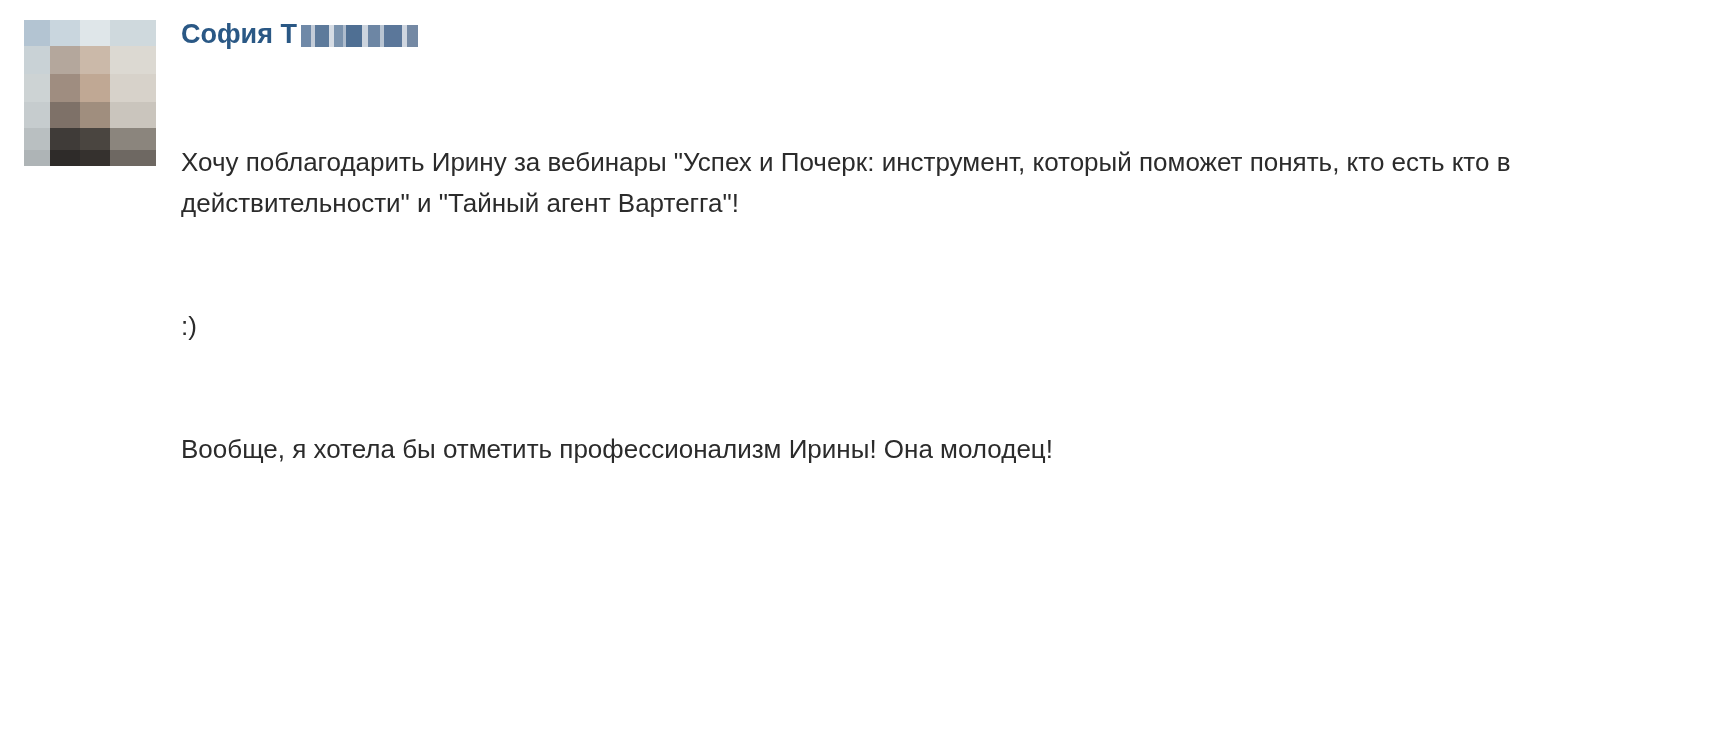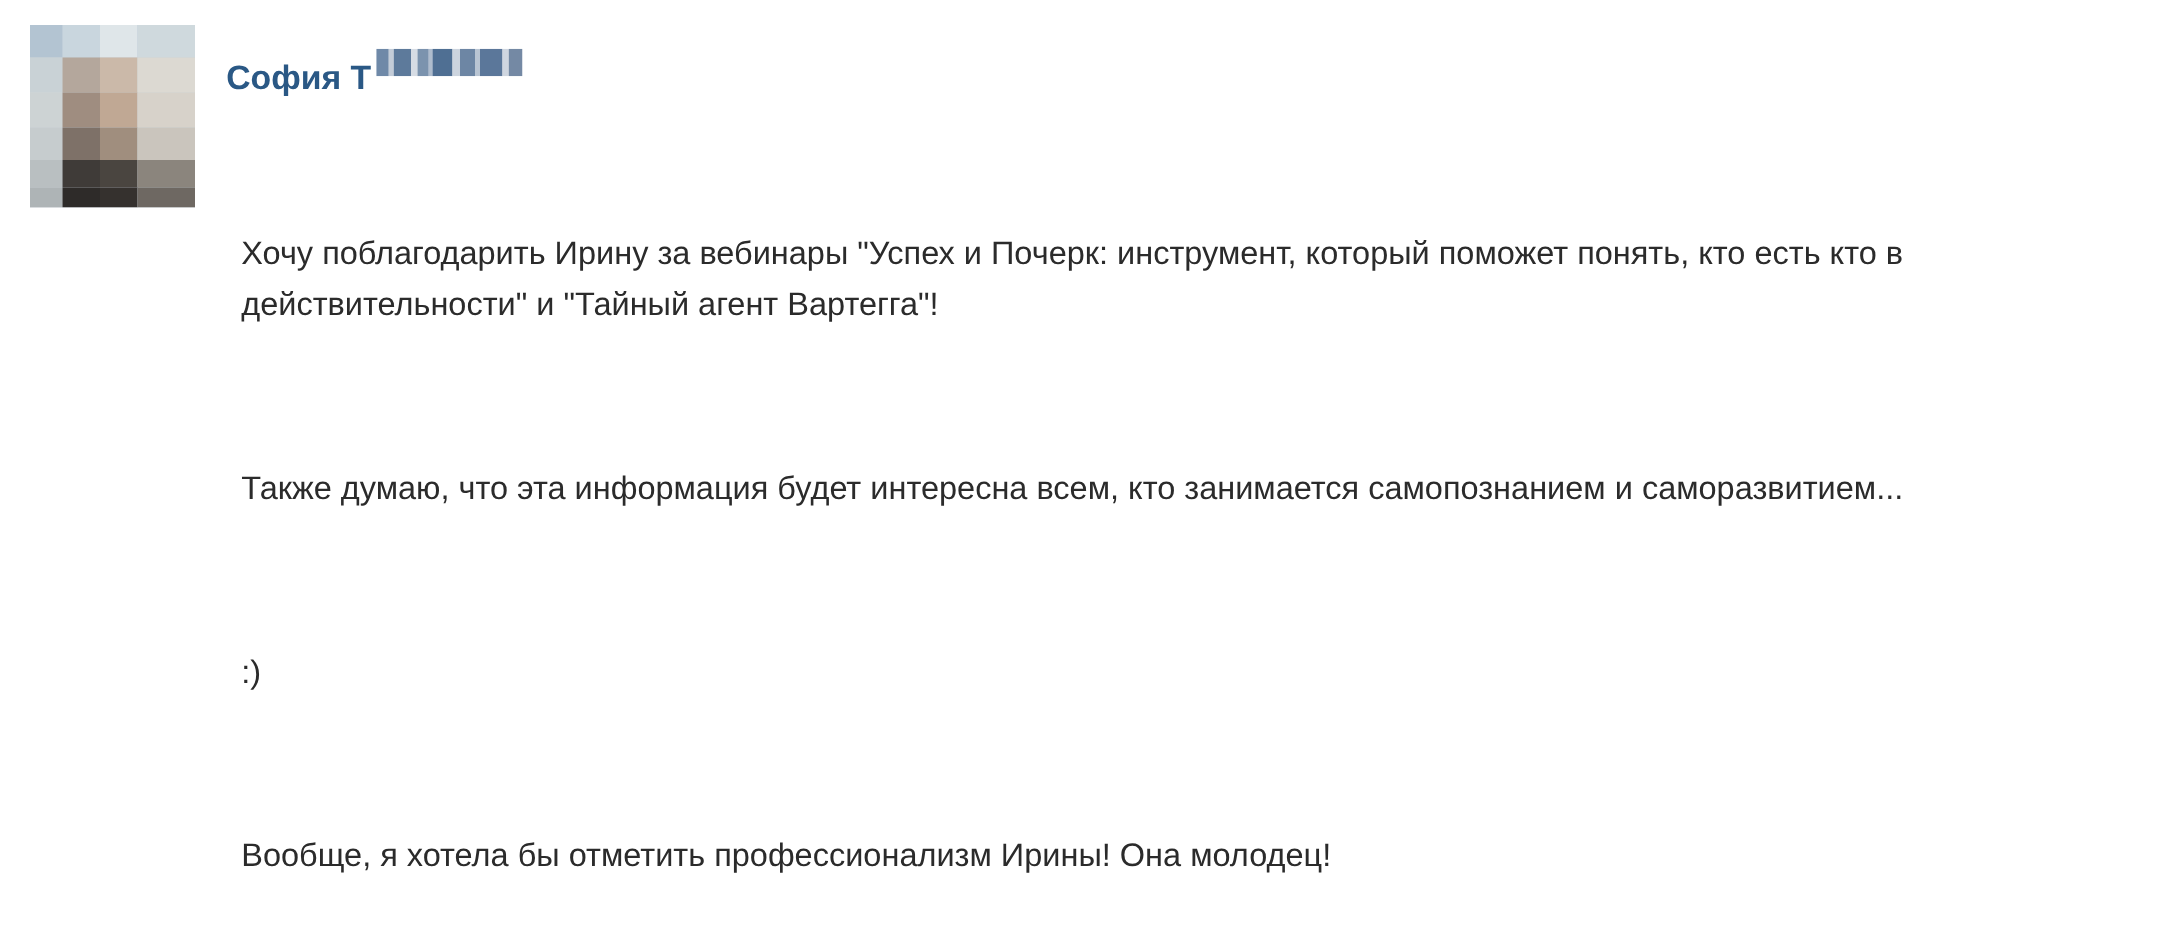--- a/index.html
+++ b/index.html
@@ -44,21 +44,20 @@
     font-weight: bold;
     color: #2a5885;
     line-height: 1.2;
     margin: 0 0 10px 0;
     display: flex;
     align-items: center;
     white-space: nowrap;
   }
   .author .name {
     letter-spacing: 0;
-    margin-top: 28px;
   }
   .redact {
     display: inline-block;
     height: 22px;
     margin-left: 4px;
     position: relative;
     top: 2px;
     overflow: hidden;
   }
   .redact i {
@@ -68,21 +67,21 @@
   }
   .text {
     font-size: 26px;
     line-height: 41px;
     color: #2b2b2b;
     white-space: pre-wrap;
     word-wrap: break-word;
     max-width: 1570px;
   }
   .text p {
-    margin: 12px;
+    margin: 0;
   }
 </style>
 </head>
 <body>
 
 <div class="review">
 
   <div class="avatar-wrap">
     <div class="avatar">
 
@@ -123,21 +122,20 @@
 
     <div class="author">
       <span class="name">София Т</span>
       <span class="redact">
         <i style="width:10px;background:#6f89a8;"></i><i style="width:4px;background:#c3ccd8;"></i><i style="width:14px;background:#5d7a9b;"></i><i style="width:5px;background:#d6dce4;"></i><i style="width:9px;background:#7b93ae;"></i><i style="width:3px;background:#aebccd;"></i><i style="width:16px;background:#4f6f93;"></i><i style="width:6px;background:#ccd4de;"></i><i style="width:12px;background:#6d86a4;"></i><i style="width:4px;background:#b9c5d3;"></i><i style="width:18px;background:#5b779a;"></i><i style="width:5px;background:#cfd6e0;"></i><i style="width:11px;background:#7489a4;"></i>
       </span>
     </div>
 
     <div class="text">
       <p>Хочу поблагодарить Ирину за вебинары "Успех и Почерк: инструмент, который поможет понять, кто есть кто в действительности" и "Тайный агент Вартегга"!</p>
-      <p>Также думаю, что эта информация будет интересна всем, кто занимается самопознанием и саморазвитием...</p>
       <p>:)</p>
       <p>Вообще, я хотела бы отметить профессионализм Ирины! Она молодец!</p>
       
       
       
       
       
       
     </div>
 

